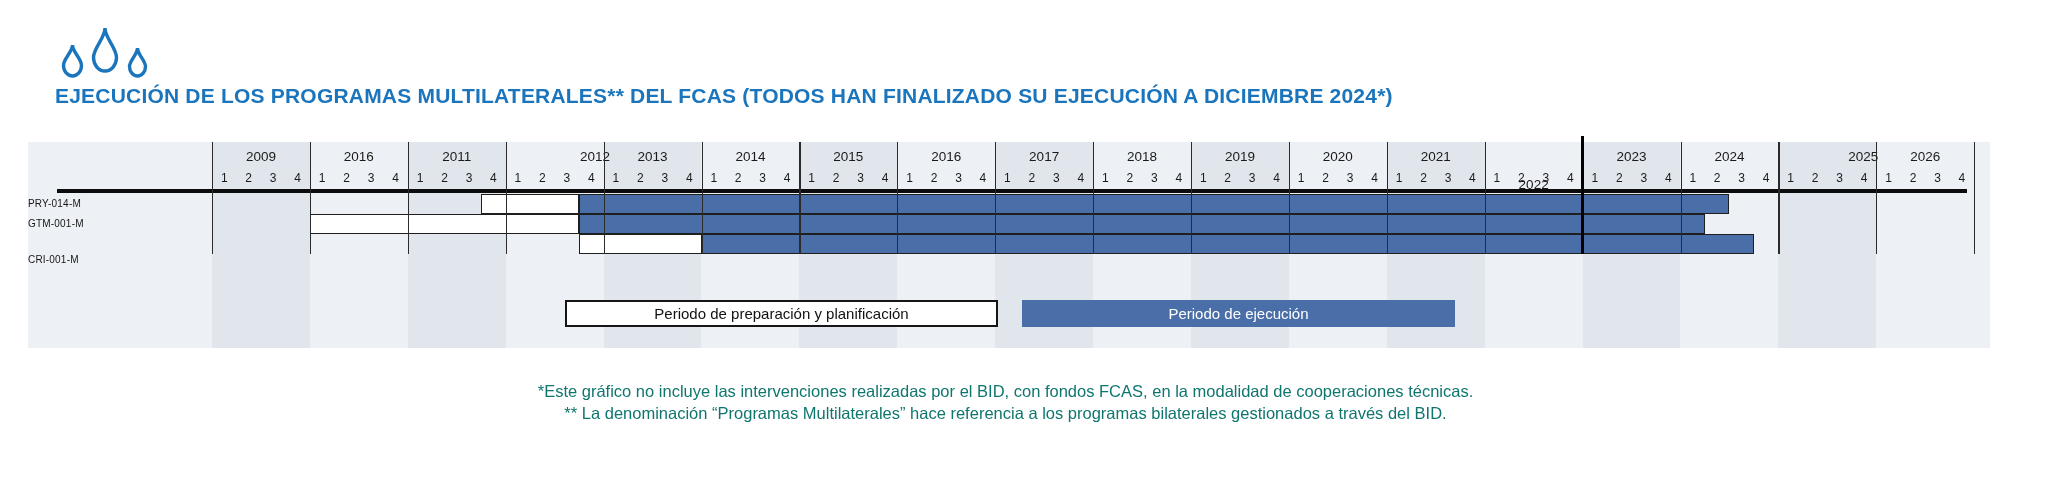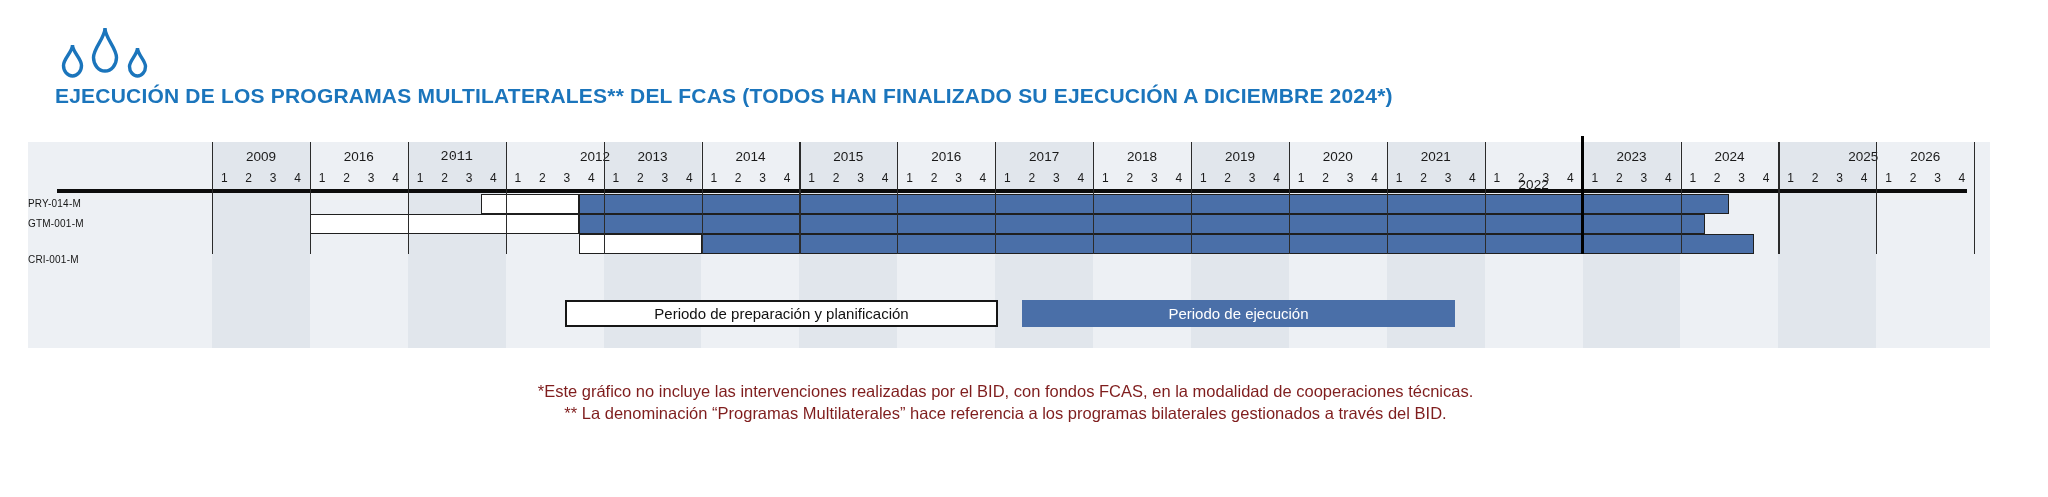--- a/index.html
+++ b/index.html
@@ -43,21 +43,21 @@
   .legend-box{
     position:absolute;top:158px;width:433px;height:27px;box-sizing:border-box;
     display:flex;align-items:center;justify-content:center;
     font-size:15px;z-index:7;
   }
   .legend-prep{left:537px;background:#ffffff;border:2px solid #161616;color:#111;}
   .legend-exec{left:994px;color:#ffffff;}
   .footnotes{
     position:absolute;left:0;top:380px;width:1970px;text-align:center;z-index:1;
   }
-  .footnotes div{font-size:16.5px;line-height:22px;color:#7f1d1d;padding-left:41px;}
+  .footnotes div{font-size:16.5px;line-height:22px;color:#0f766e;padding-left:41px;}
 </style>
 </head>
 <body>
 
 <svg class="logo" viewBox="0 0 100 54" aria-hidden="true">
   <g fill="none" stroke="#1B75BC" stroke-width="3.4">
     <path d="M17.5 21 C17.5 28 8.5 34.5 8.5 41.5 A9 10.5 0 0 0 26.5 41.5 C26.5 34.5 17.5 28 17.5 21 Z"></path>
     <path d="M50 4 C50 14 38.5 24 38.5 33.5 A11.5 13.5 0 0 0 61.5 33.5 C61.5 24 50 14 50 4 Z"></path>
     <path d="M82.5 24 C82.5 30.5 74.5 36.5 74.5 42.5 A8 9.5 0 0 0 90.5 42.5 C90.5 36.5 82.5 30.5 82.5 24 Z"></path>
   </g>
@@ -85,21 +85,21 @@
         <span>3</span>
         <span>4</span>
       </div>
       <div class="year-label" style="left: 281.9px; width: 97.9px;">2016</div>
       <div class="quarter-row" style="left: 281.9px; width: 97.9px;">
         <span>1</span>
         <span>2</span>
         <span>3</span>
         <span>4</span>
       </div>
-      <div class="year-label" style="left: 379.8px; width: 97.9px; font-family: Liberation Mono, monospace;">2011</div>
+      <div class="year-label" style="left: 379.8px; width: 97.9px;">2011</div>
       <div class="quarter-row" style="left: 379.8px; width: 97.9px;">
         <span>1</span>
         <span>2</span>
         <span>3</span>
         <span>4</span>
       </div>
       <div class="year-label" style="left: 500px; width: 97.9px; padding-left: 18px;">2012</div>
       <div class="quarter-row" style="left: 477.7px; width: 97.9px;">
         <span>1</span>
         <span>2</span>

